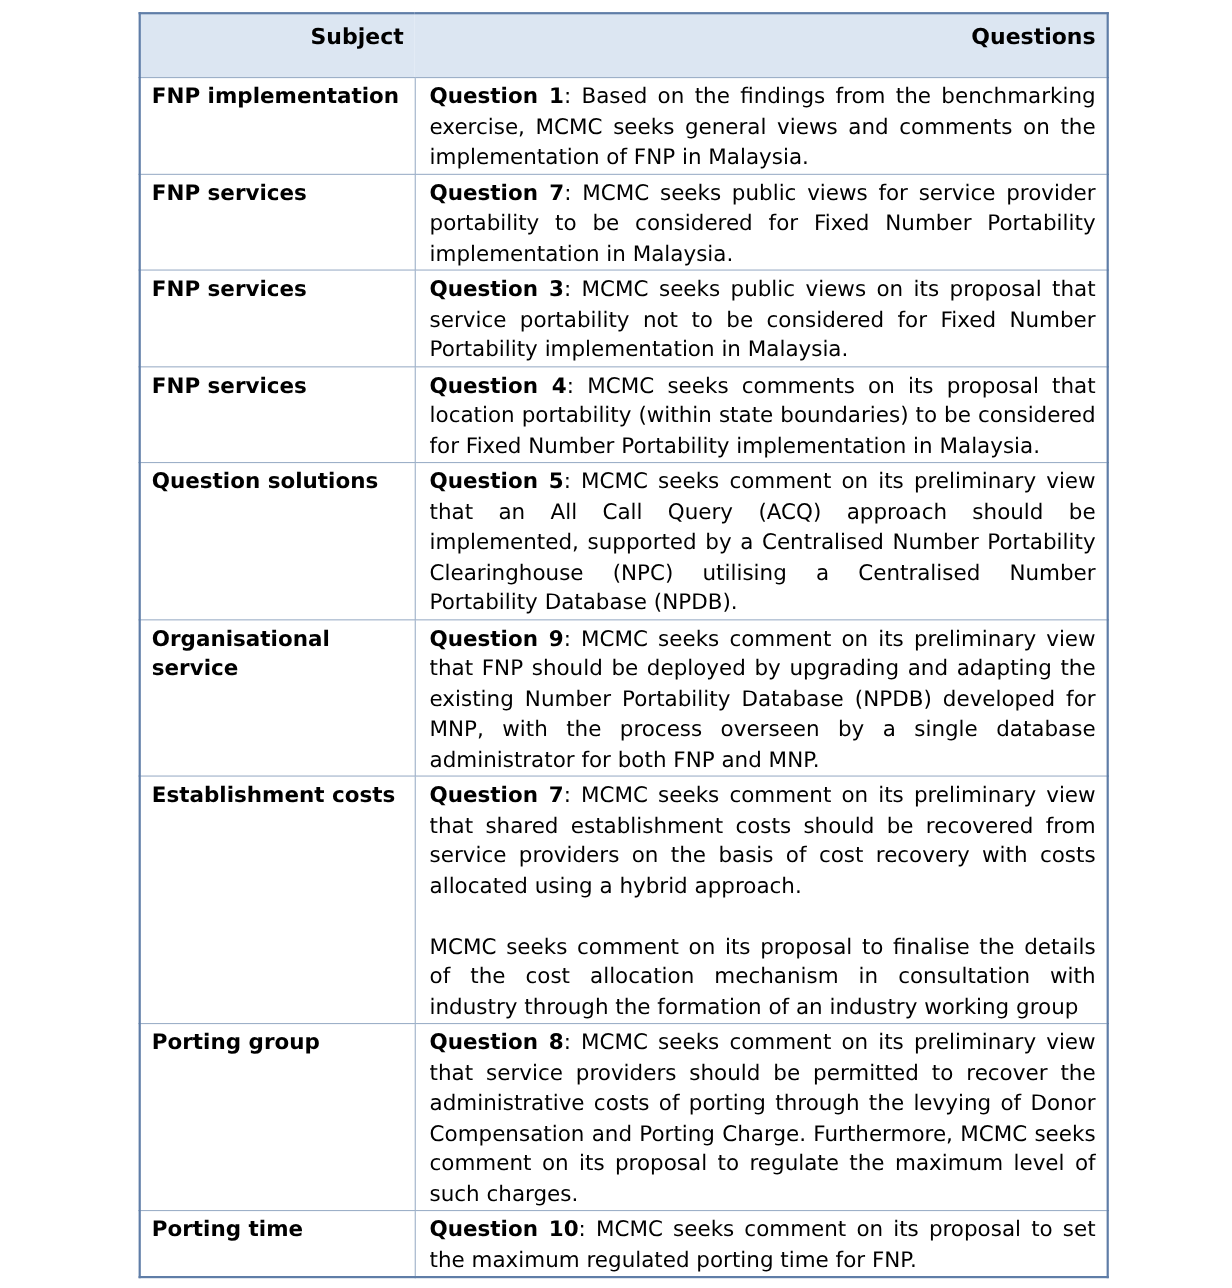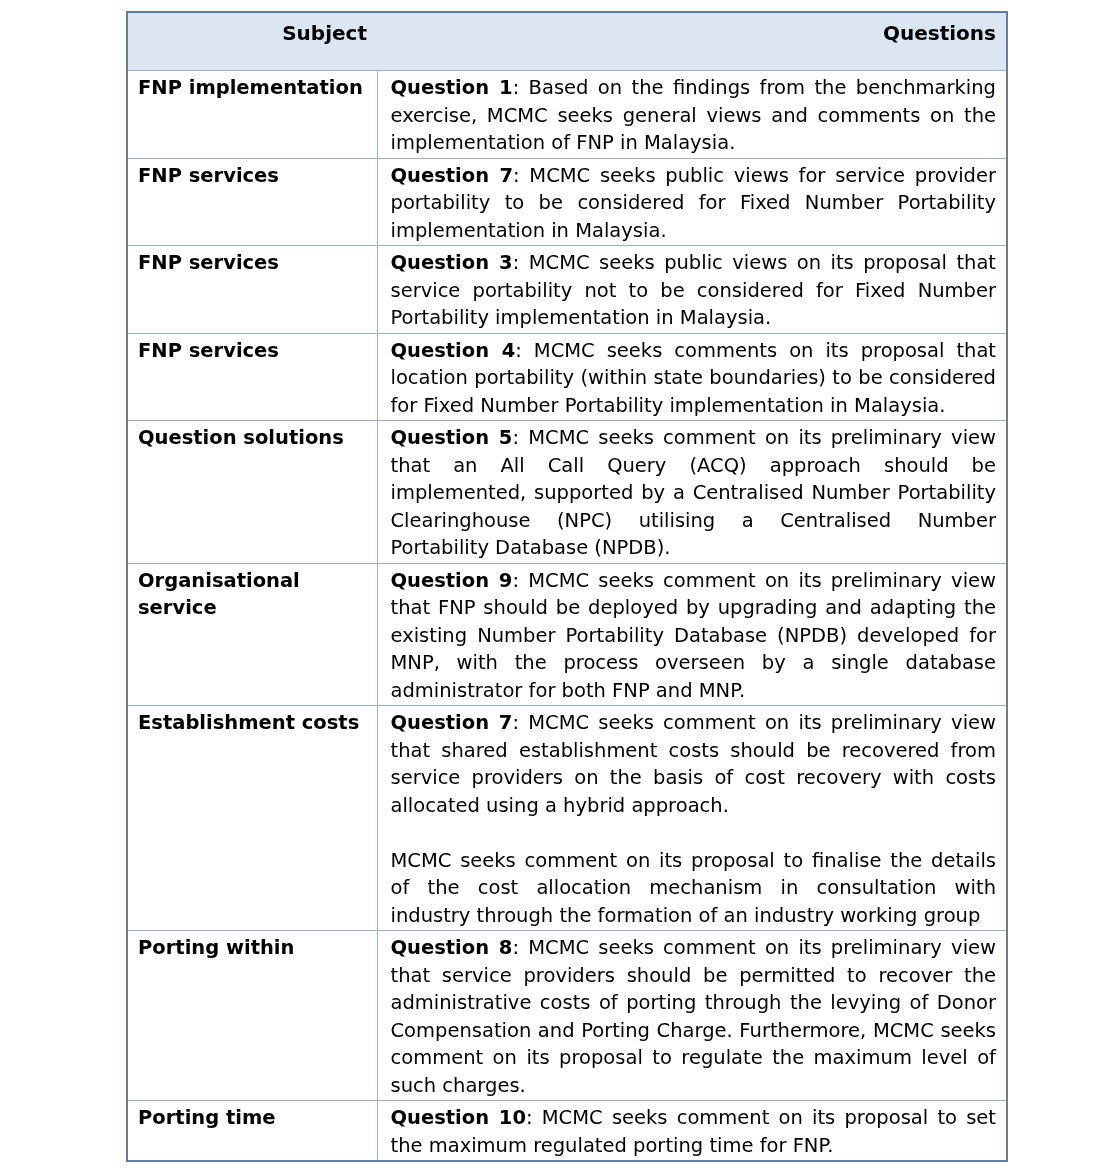--- a/index.html
+++ b/index.html
@@ -119,21 +119,21 @@
 
   <tr>
     <td class="subject">Establishment costs</td>
     <td class="question">
       <p class="q-para"><span class="q-label">Question 7</span><span class="q-text">: MCMC seeks comment on its preliminary view that shared establishment costs should be recovered from service providers on the basis of cost recovery with costs allocated using a hybrid approach.</span></p>
       <p class="q-para q-para2">MCMC seeks comment on its proposal to finalise the details of the cost allocation mechanism in consultation with industry through the formation of an industry working group</p>
     </td>
   </tr>
 
   <tr>
-    <td class="subject">Porting within</td>
+    <td class="subject">Porting group</td>
     <td class="question">
       <p class="q-para"><span class="q-label">Question 8</span><span class="q-text">: MCMC seeks comment on its preliminary view that service providers should be permitted to recover the administrative costs of porting through the levying of Donor Compensation and Porting Charge.  Furthermore, MCMC seeks comment on its proposal to regulate the maximum level of such charges.</span></p>
 
     </td>
   </tr>
 
 
   <tr>
     <td class="subject">Porting time</td>
     <td class="question">

